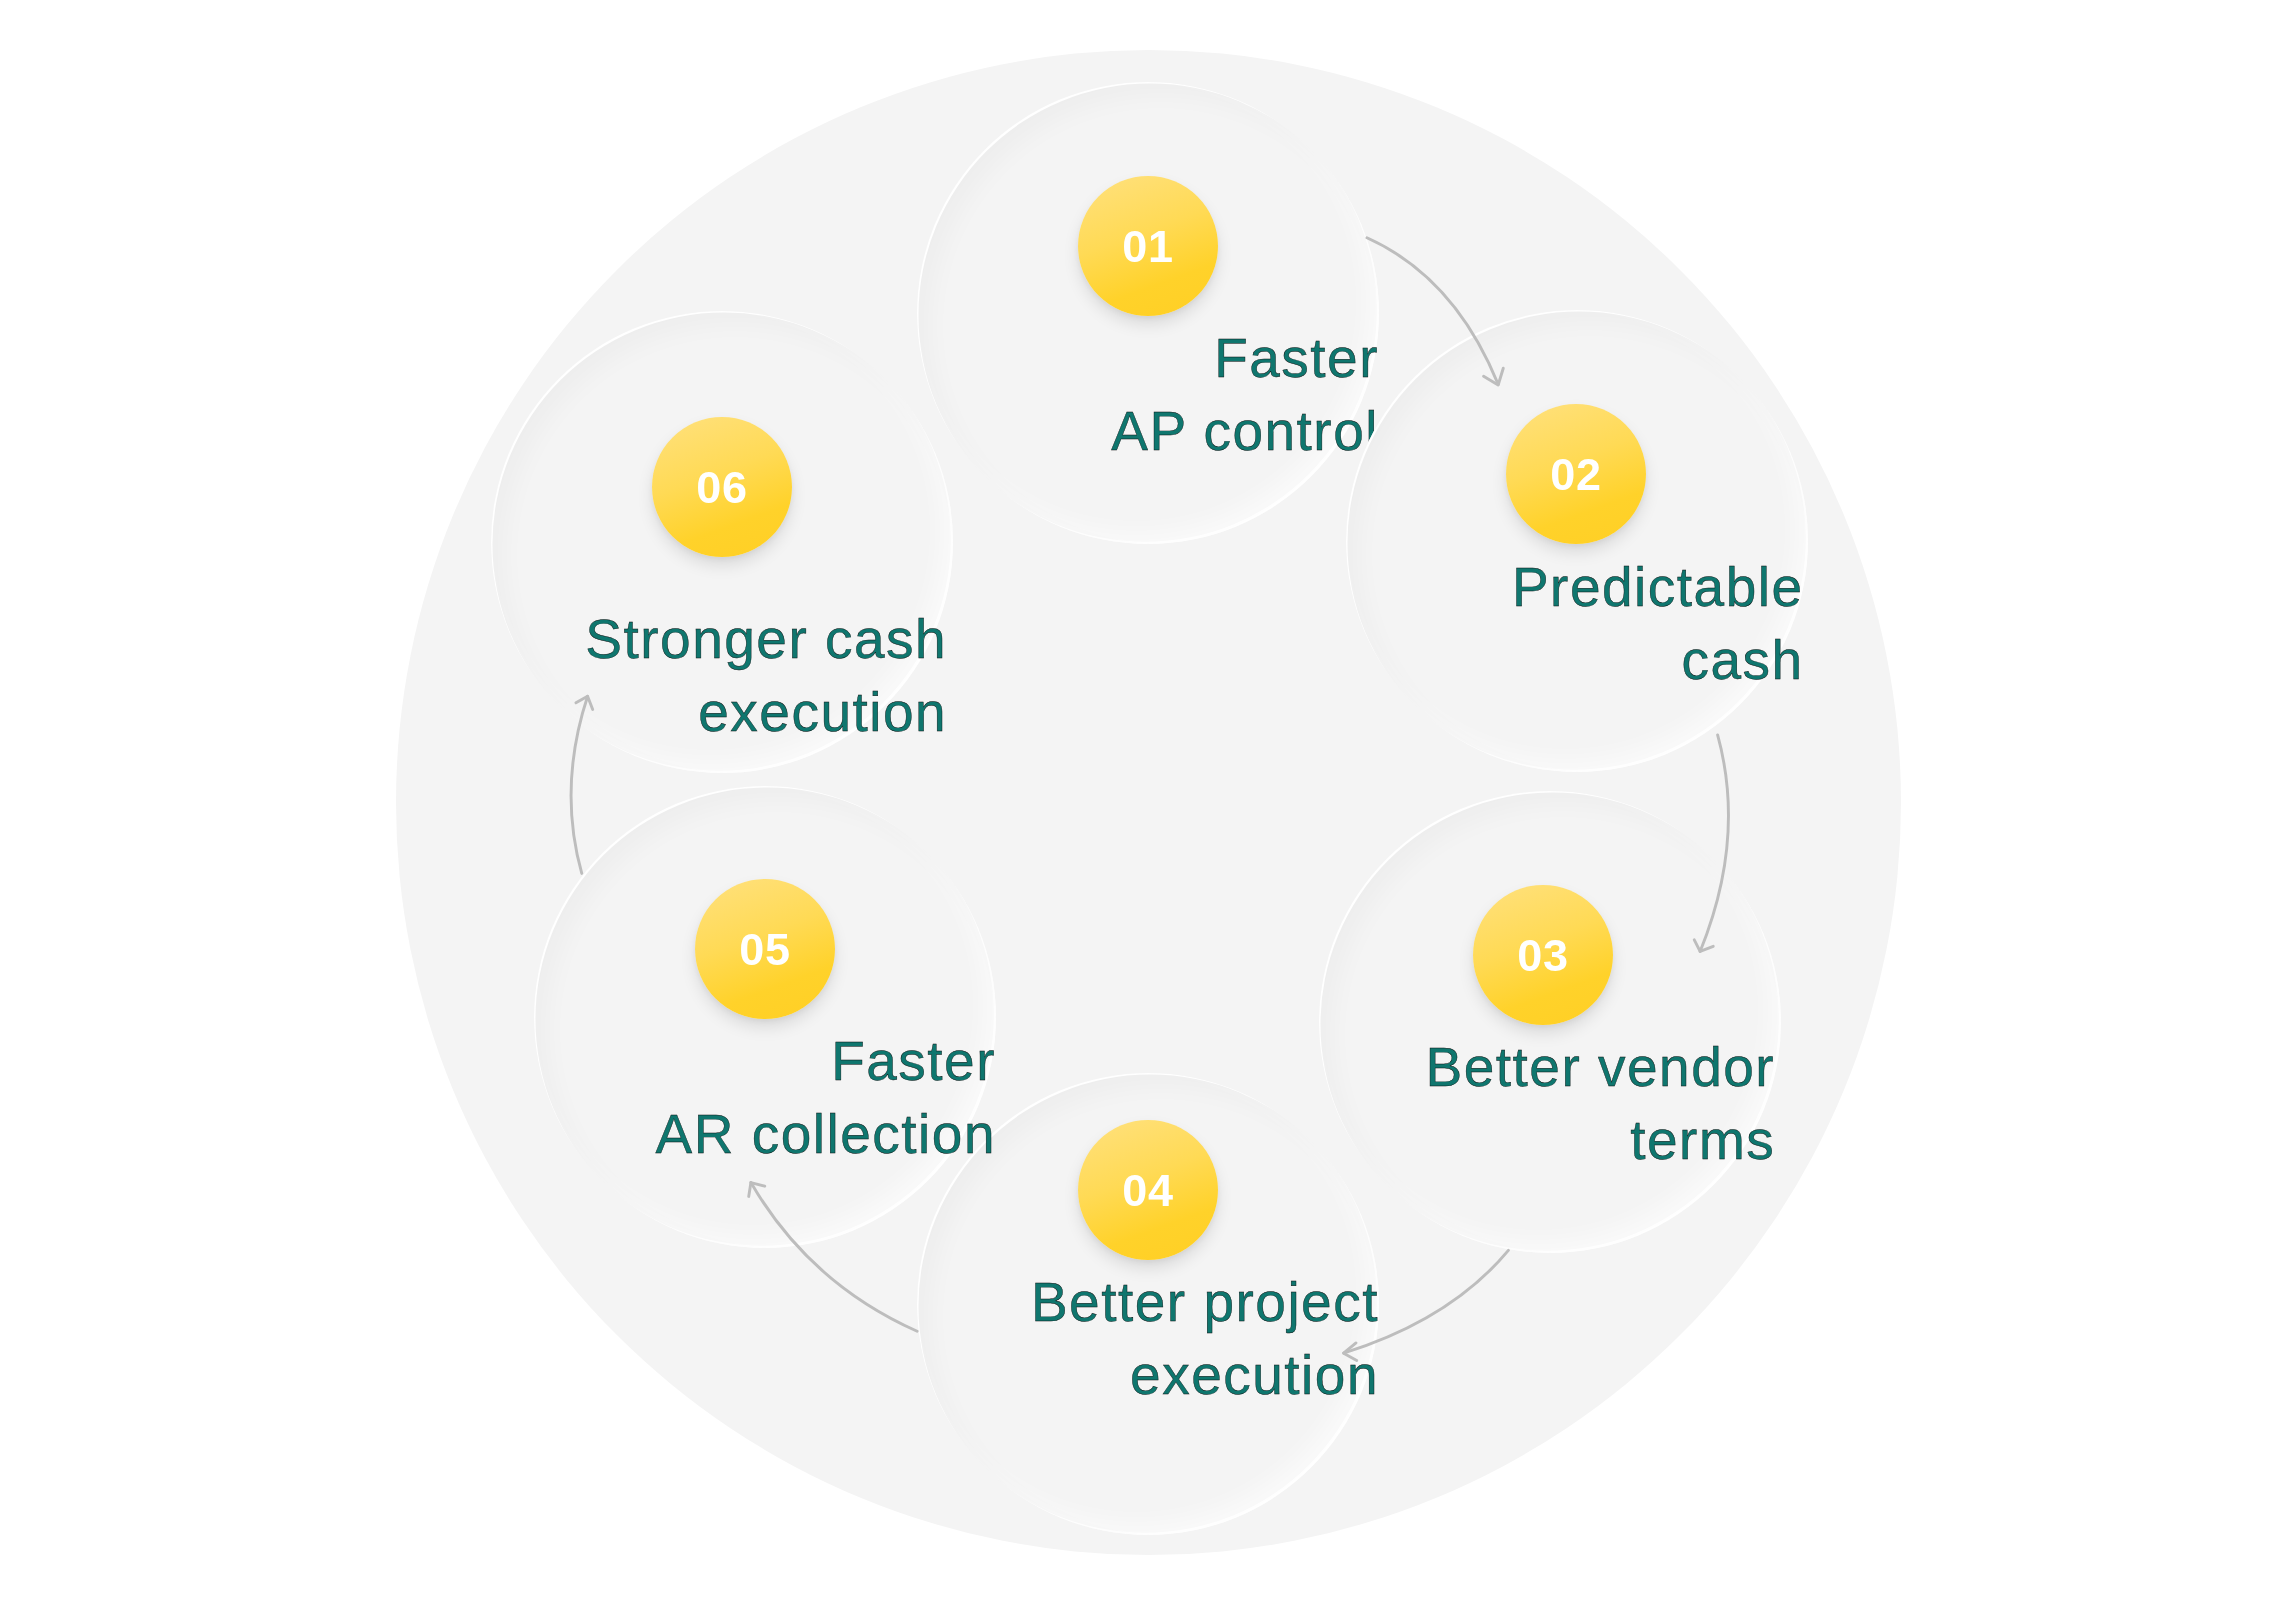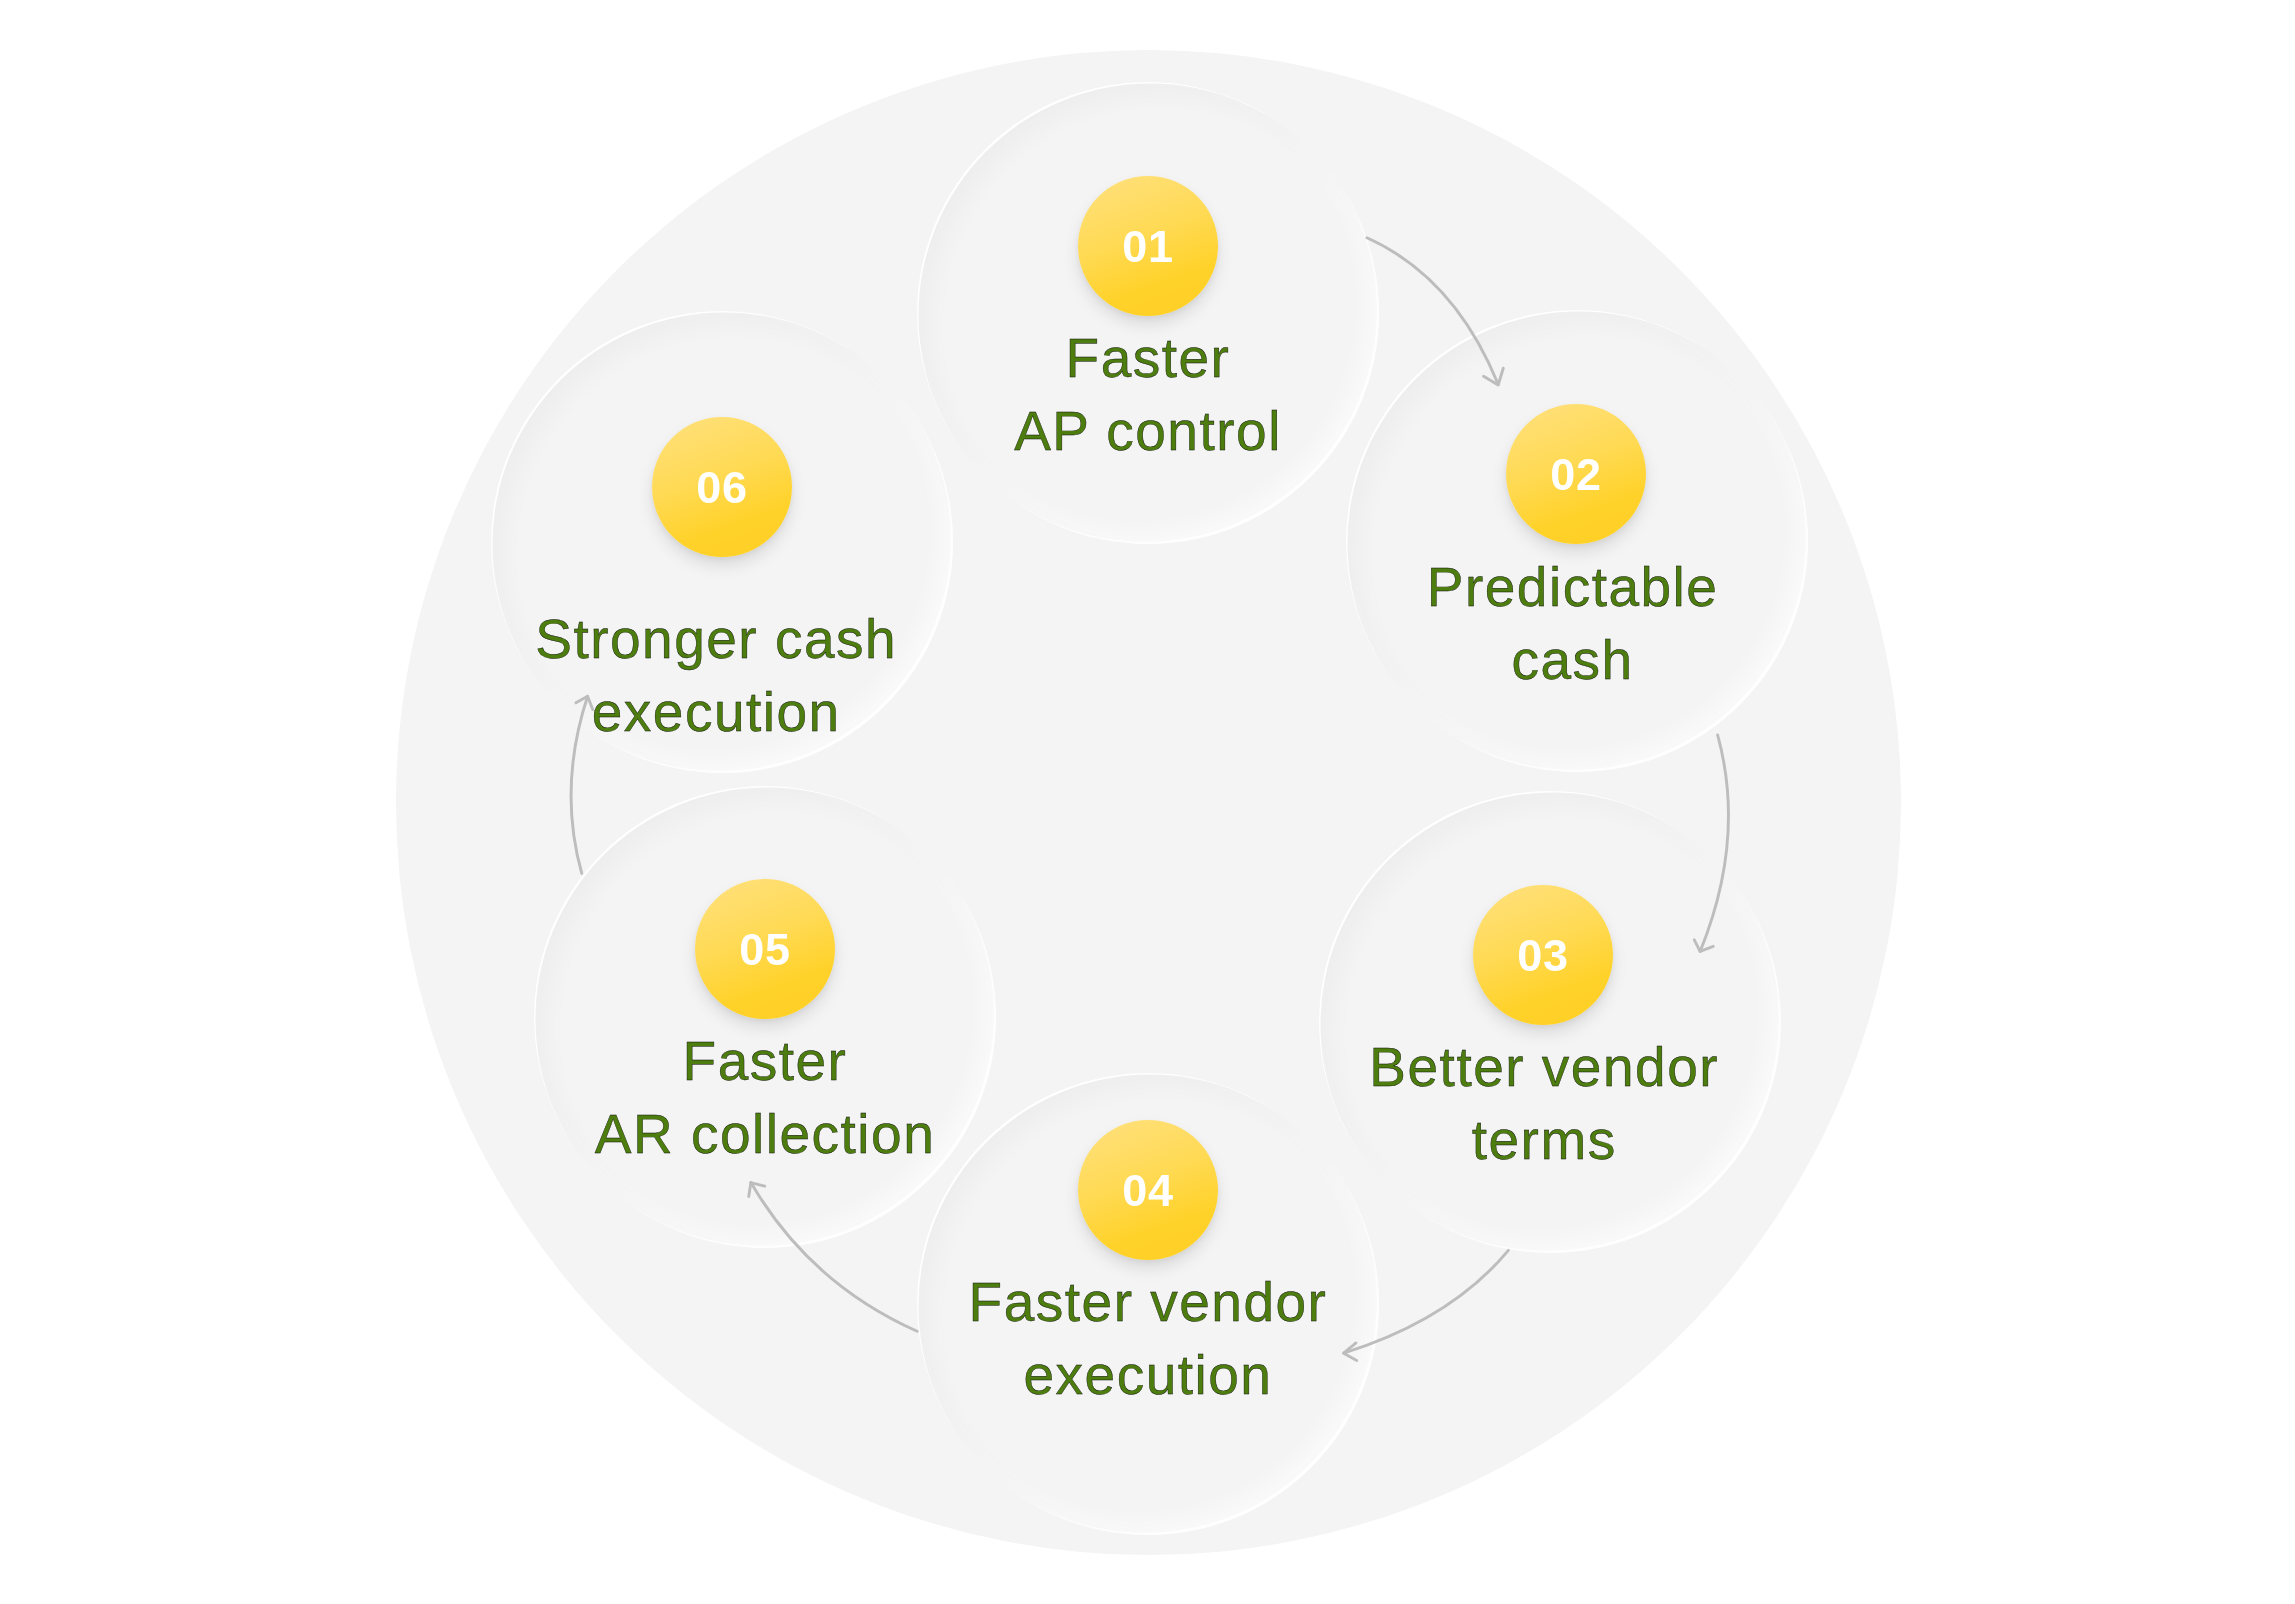--- a/index.html
+++ b/index.html
@@ -22,22 +22,22 @@
     position: absolute; width: 140px; height: 140px; border-radius: 50%;
     background: linear-gradient(160deg, #FFE17F 0%, #FFDA55 42%, #FFD22A 72%, #FFCF24 100%);
     box-shadow: 0 8.8px 16px rgba(0,0,0,0.10), 0 2.9px 5.8px rgba(0,0,0,0.05);
     display: flex; align-items: center; justify-content: center;
   }
   .badge-num {
     color: #ffffff; font-weight: bold; font-size: 45px; line-height: 1;
     letter-spacing: 0.7px; font-family: "Liberation Sans", "DejaVu Sans", sans-serif;
   }
   .label {
-    position: absolute; left: 0; width: 462px; text-align: center;
-    color: #4d7c0f; font-size: 55px; line-height: 73px; letter-spacing: 1.5px;
+    position: absolute; left: 0; width: 462px; text-align: right;
+    color: #0f766e; font-size: 55px; line-height: 73px; letter-spacing: 1.5px;
     -webkit-text-stroke: 0.4px #0a0a0a;
   }
   .label span { display: block; white-space: nowrap; }
   svg.arrows { position: absolute; left: 0; top: 0; width: 2295px; height: 1604px; pointer-events: none; }
   .arrow path { fill: none; stroke: #BDBDBD; stroke-width: 4; stroke-linecap: round; stroke-linejoin: round; }
 </style>
 </head>
 <body>
 
 <div class="bg-circle"></div>
@@ -70,21 +70,21 @@
     <span>Better vendor</span>
     <span>terms</span>
   </div>
 </div>
 
 <div class="step" style="left:917px; top:1073px;">
   <div class="badge" style="left:161px; top:47px;">
     <span class="badge-num">04</span>
   </div>
   <div class="label" style="top:193px;">
-    <span>Faster vendor</span>
+    <span>Better project</span>
     <span>execution</span>
   </div>
 </div>
 
 <div class="step" style="left:534px; top:786px;">
   <div class="badge" style="left:161px; top:93px;">
     <span class="badge-num">05</span>
   </div>
   <div class="label" style="top:239px;">
     <span>Faster</span>

